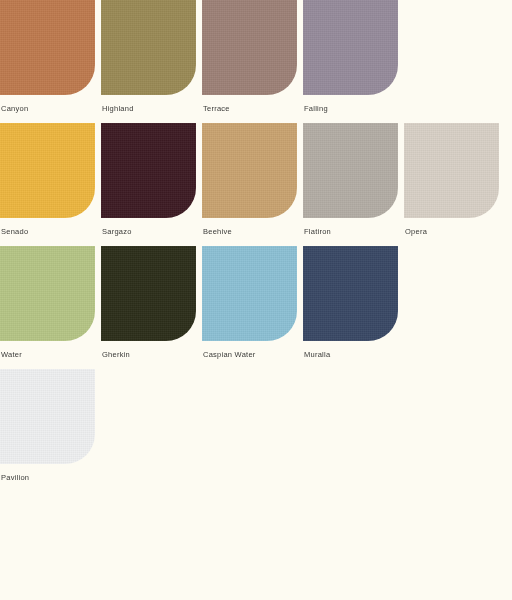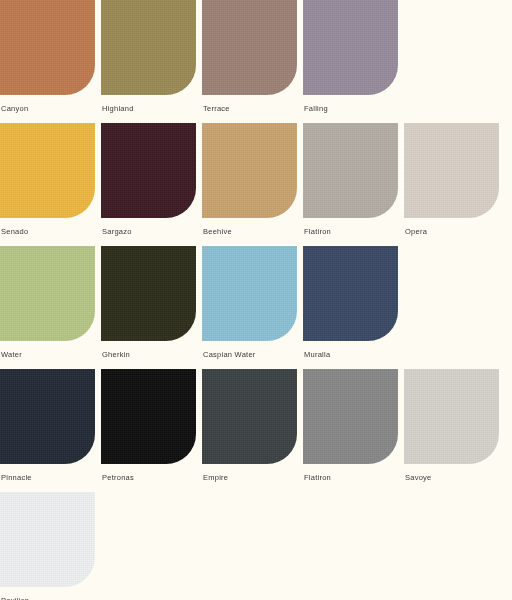--- a/index.html
+++ b/index.html
@@ -140,39 +140,17 @@
         <div class="swatch-chip" style="background: rgb(140, 192, 212);"></div>
         <div class="swatch-label">Caspian Water</div>
       </div>
       <div class="swatch-cell">
         <div class="swatch-chip" style="background: rgb(57, 72, 101);"></div>
         <div class="swatch-label">Muralla</div>
       </div>
     </div>
     <div class="swatch-row">
       <div class="swatch-cell">
-        <div class="swatch-chip" style="background: rgb(34, 42, 53);"></div>
-        <div class="swatch-label">Pinnacle</div>
-      </div>
-      <div class="swatch-cell">
-        <div class="swatch-chip" style="background: rgb(14, 14, 14);"></div>
-        <div class="swatch-label">Petronas</div>
-      </div>
-      <div class="swatch-cell">
-        <div class="swatch-chip" style="background: rgb(60, 65, 68);"></div>
-        <div class="swatch-label">Empire</div>
-      </div>
-      <div class="swatch-cell">
-        <div class="swatch-chip" style="background: rgb(135, 135, 135);"></div>
-        <div class="swatch-label">Flatiron</div>
-      </div>
-      <div class="swatch-cell">
-        <div class="swatch-chip" style="background: rgb(214, 210, 203);"></div>
-        <div class="swatch-label">Savoye</div>
-      </div>
-    </div>
-    <div class="swatch-row">
-      <div class="swatch-cell">
         <div class="swatch-chip" style="background: rgb(239, 240, 241);"></div>
         <div class="swatch-label">Pavilion</div>
       </div>
     </div>
   </div>
 
 </body></html>

